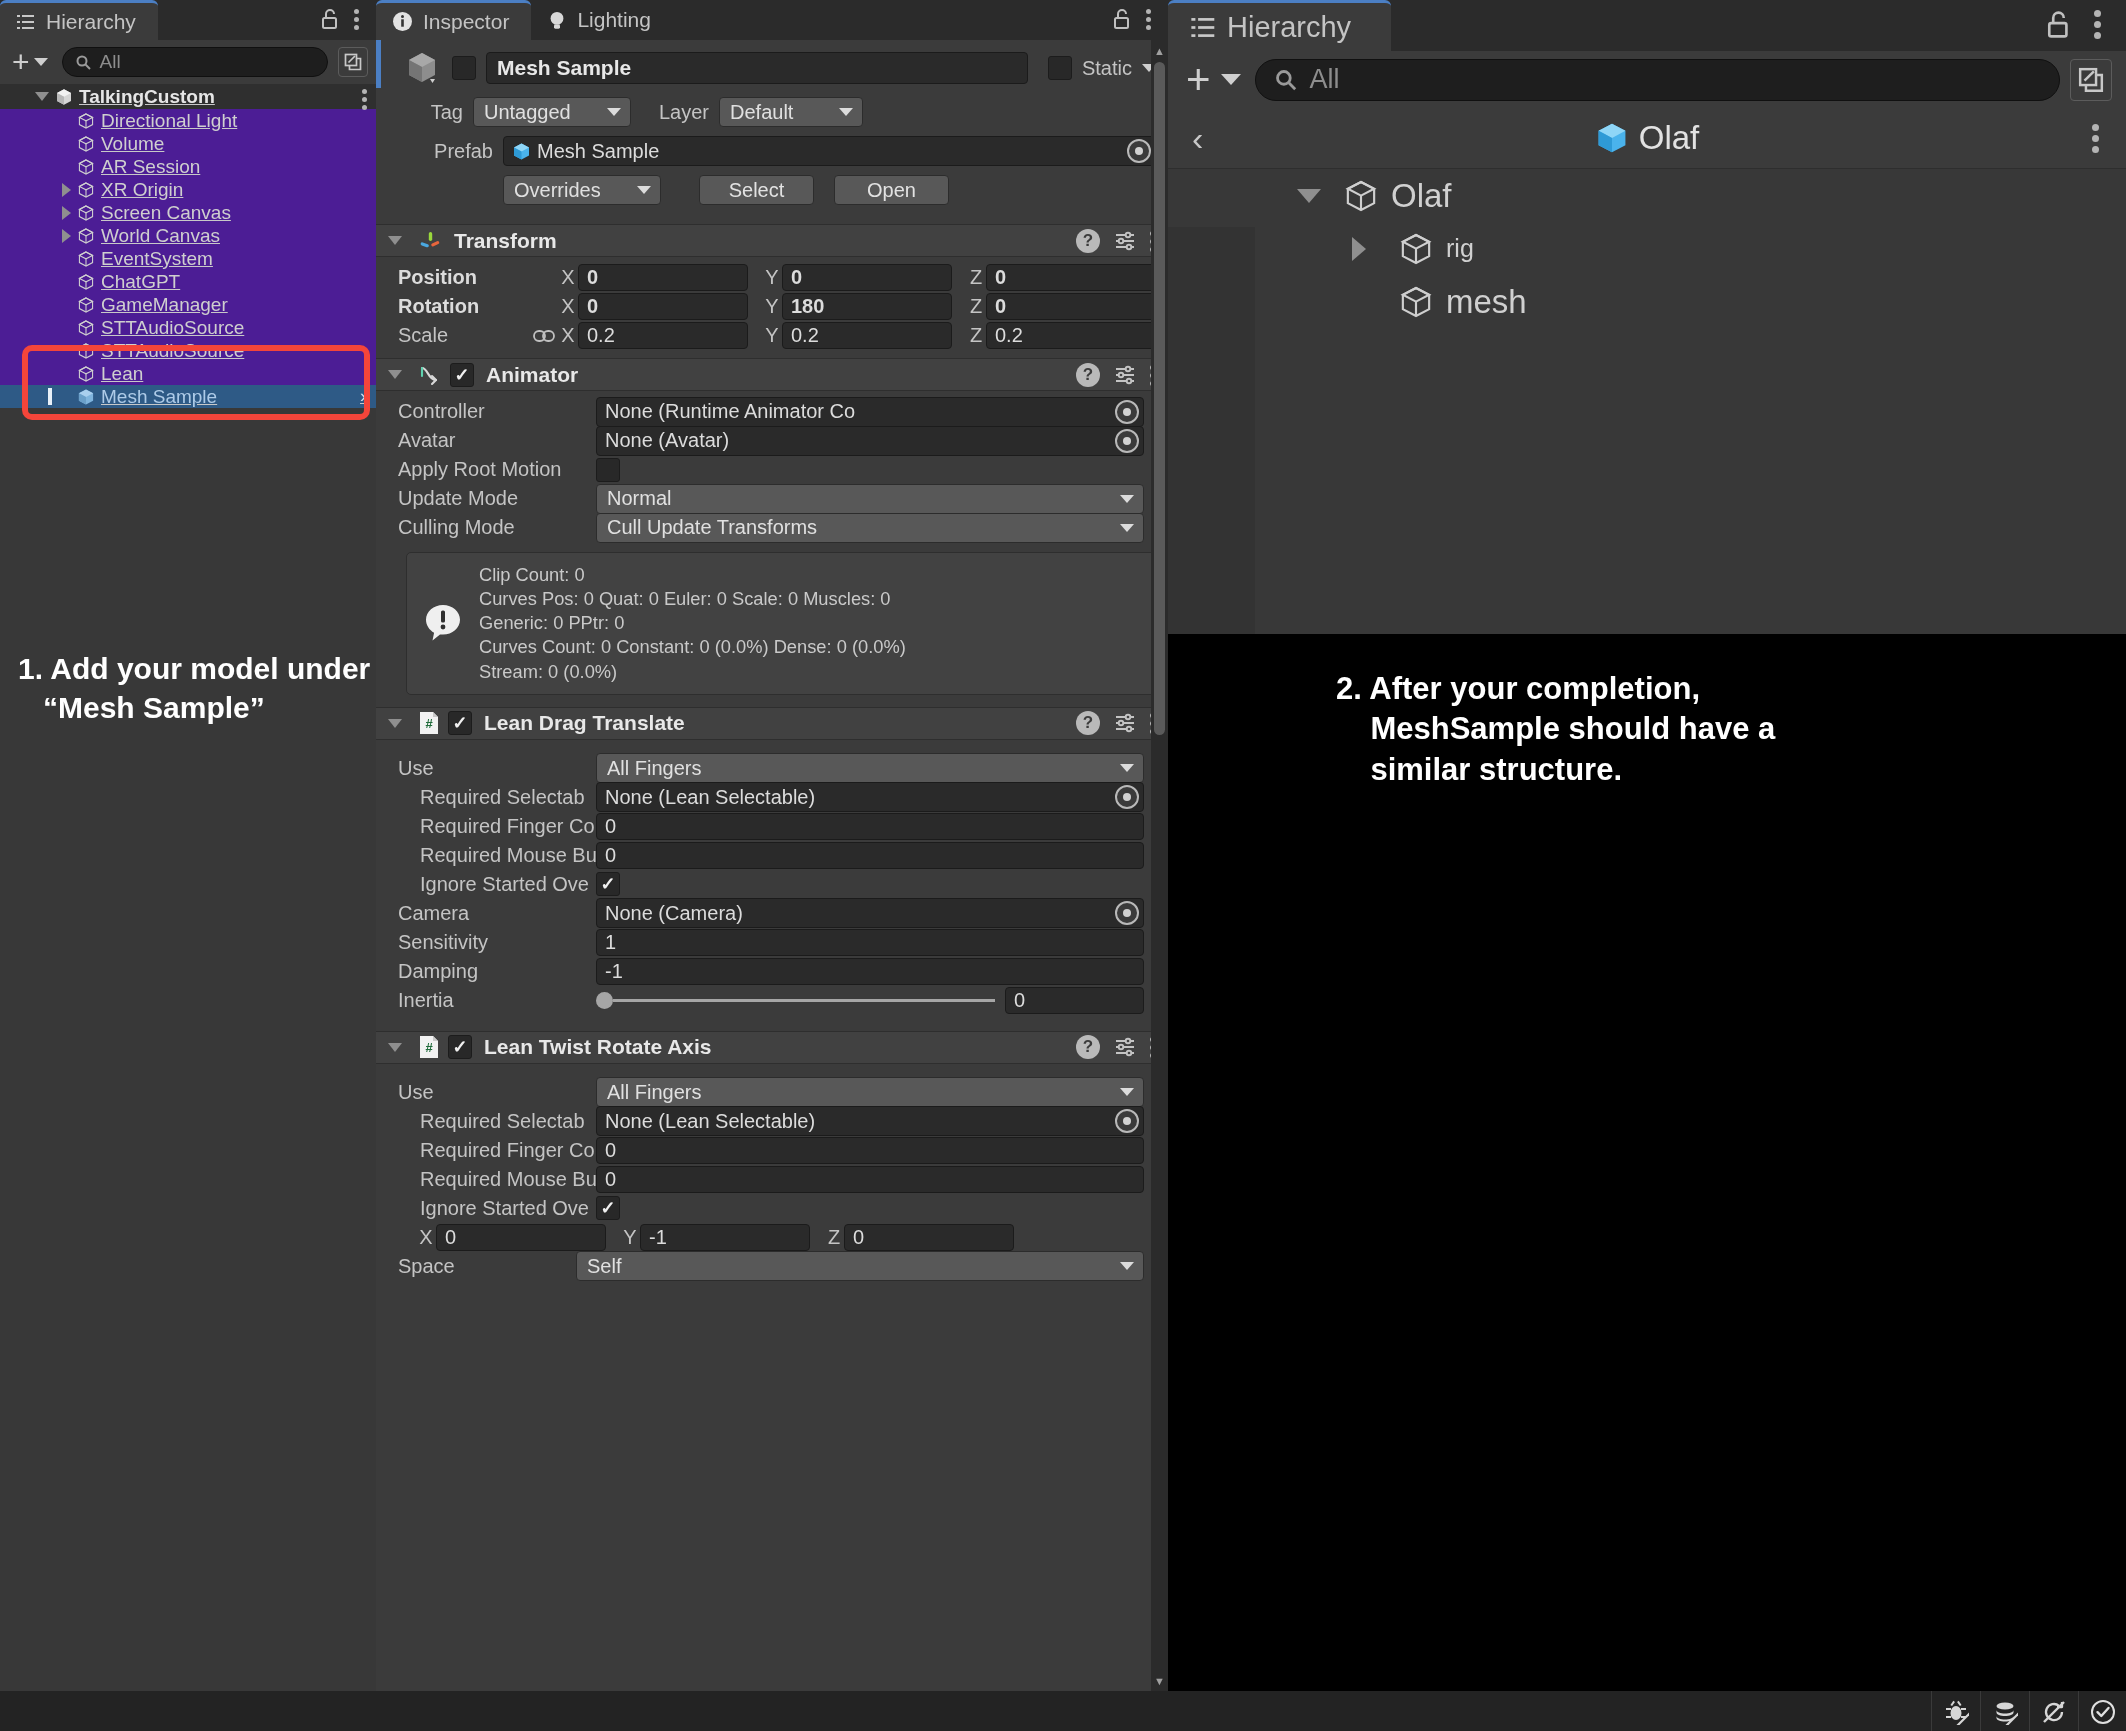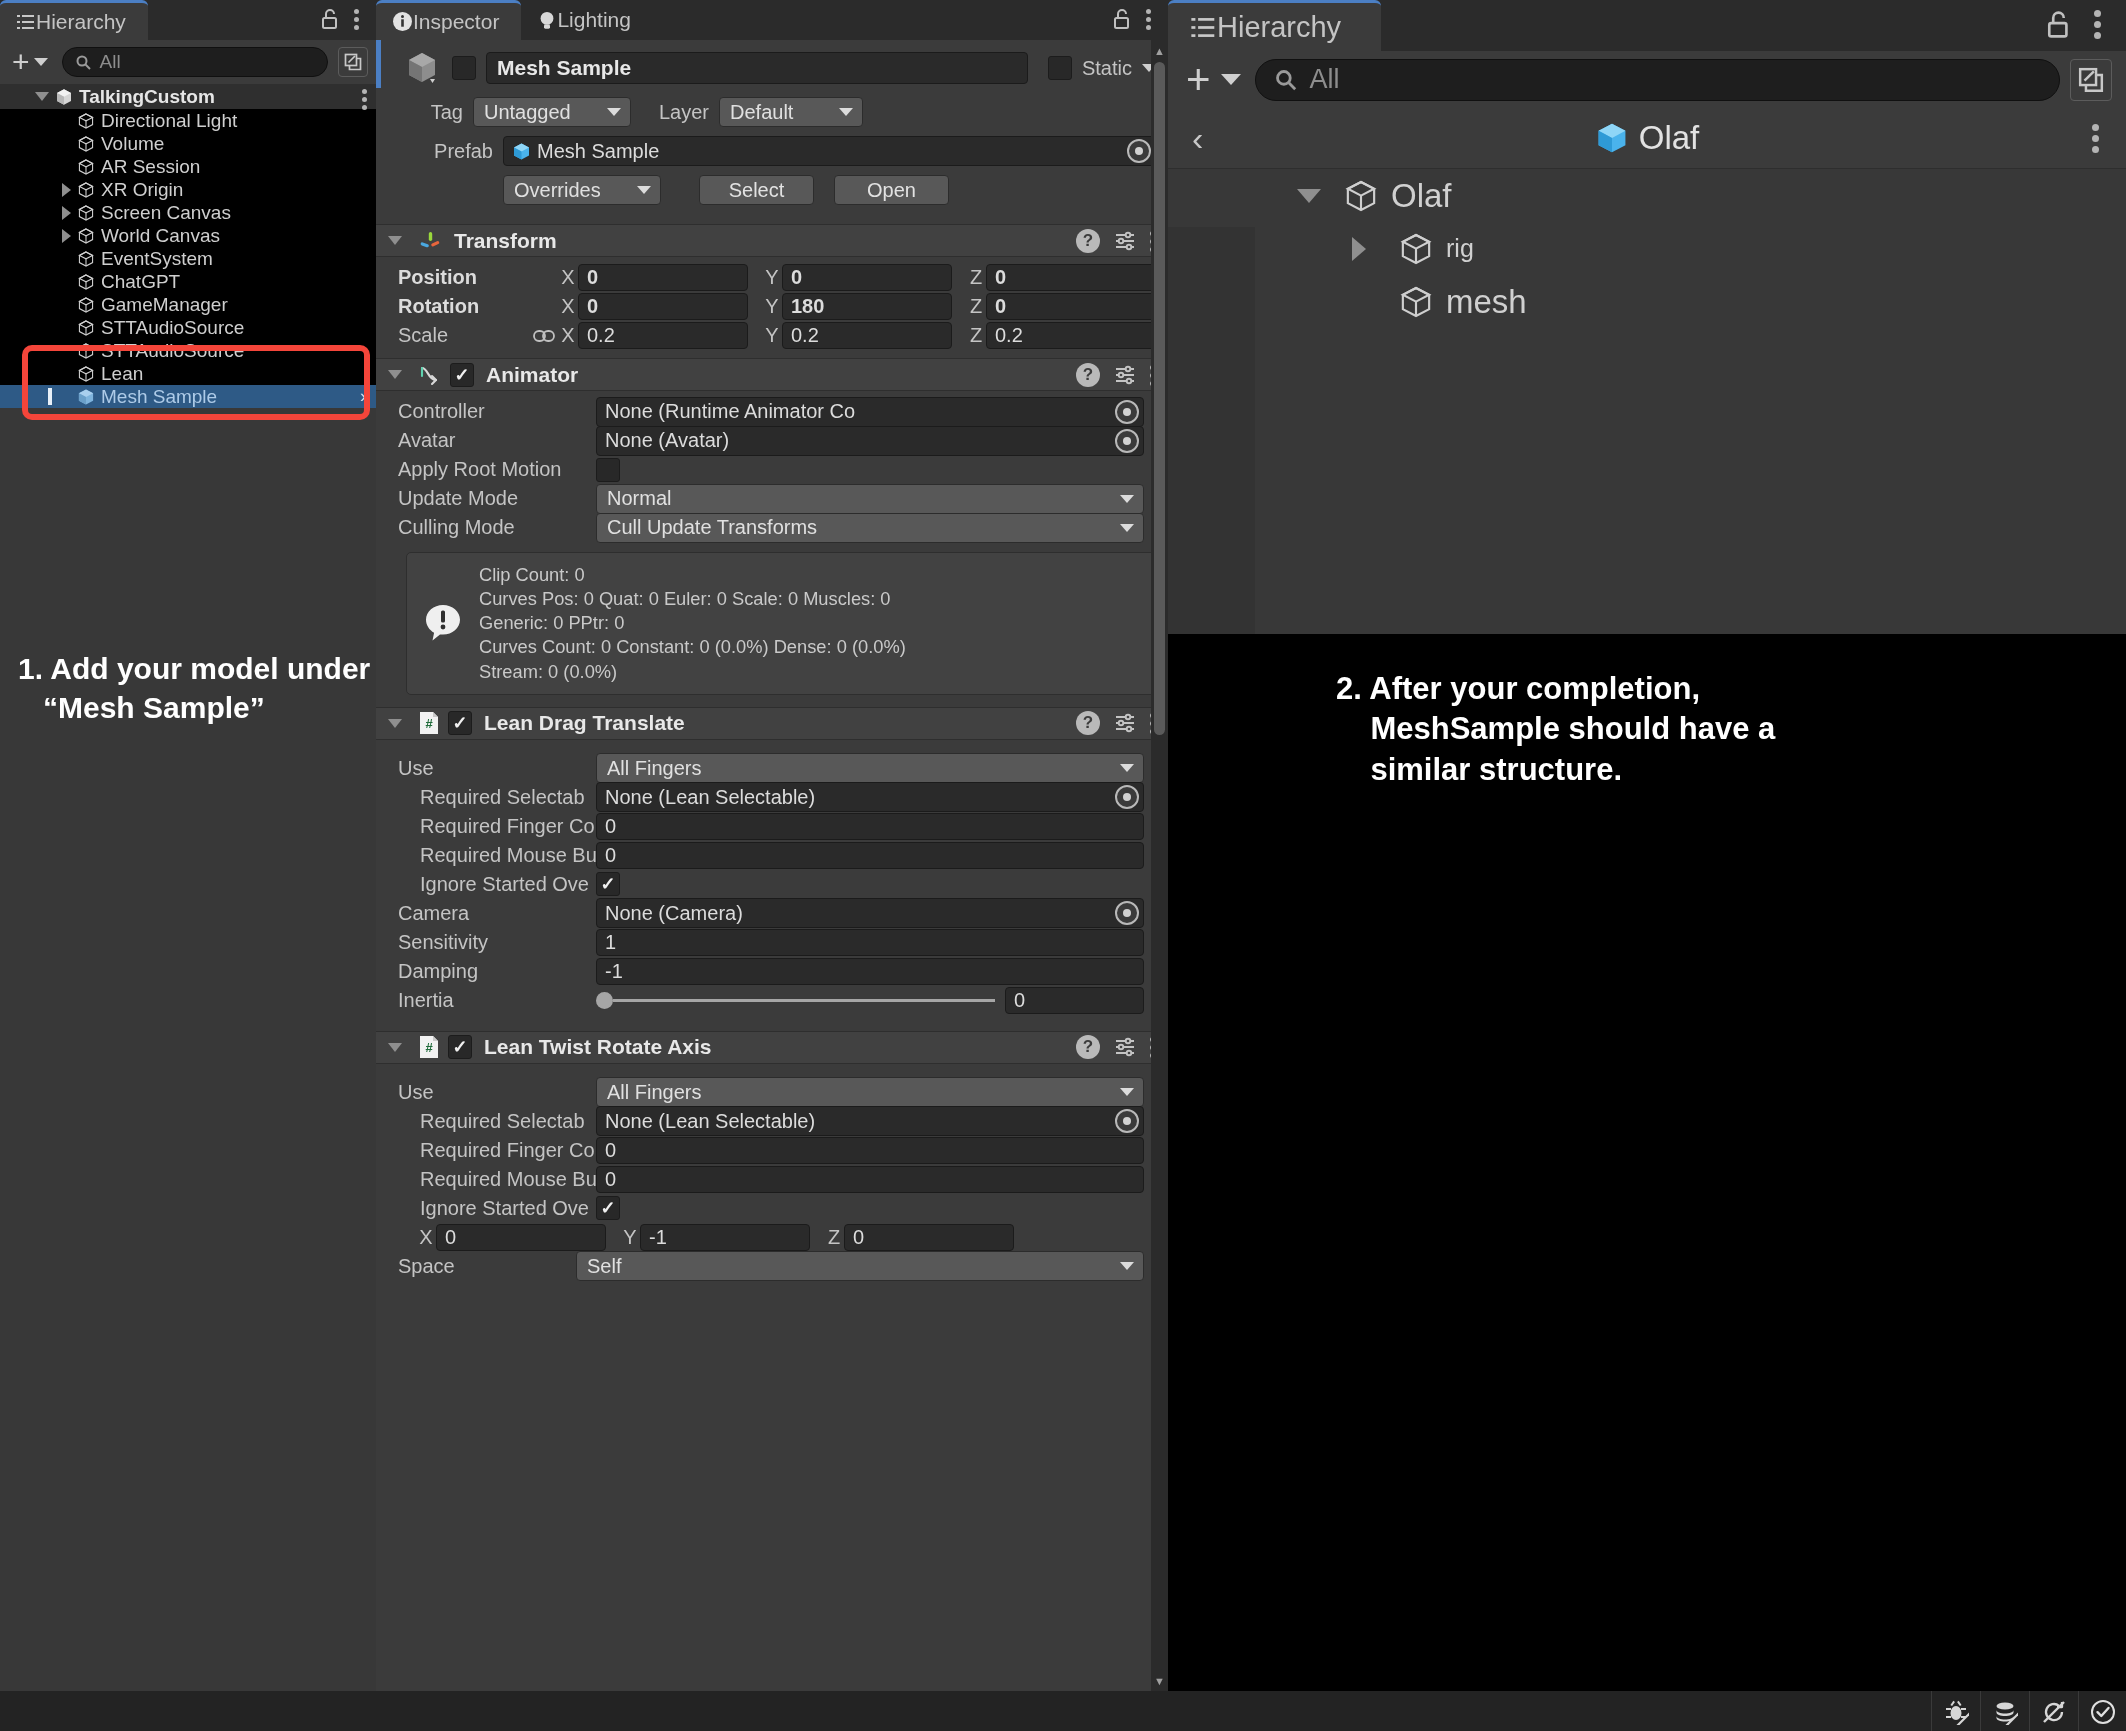--- a/index.html
+++ b/index.html
@@ -10,21 +10,21 @@
     color:#c8c8c8;
     overflow:hidden;
     position:relative;
   }
   .root { position:absolute; inset:0; display:flex; }
 
   
   .panel { background:#383838; position:relative; }
   .tabbar { height:40px; background:#2b2b2b; display:flex; align-items:flex-end; position:relative; }
   .tab {
-    height:40px; display:flex; align-items:center; gap:0;
+    height:40px; display:flex; align-items:center; gap:10px;
     padding:0 22px 0 16px; font-size:21px; color:#c4c4c4; background:transparent;
     border-top-left-radius:6px; border-top-right-radius:6px;
   }
   .tab.active { background:#3b3b3b; border-top:3px solid #4b7fc4; }
   .tabbar-right { margin-left:auto; display:flex; align-items:center; gap:14px; padding:0 16px 8px 0; }
 
   .ico { display:inline-block; line-height:0; }
   .kebab { width:6px; height:26px; position:relative; }
   .kebab i { position:absolute; left:0; width:5px; height:5px; border-radius:50%; background:#b4b4b4; }
   .kebab i:nth-child(1){ top:3px; } .kebab i:nth-child(2){ top:11px; } .kebab i:nth-child(3){ top:19px; }
@@ -33,21 +33,21 @@
   .plusbtn { display:flex; align-items:center; gap:4px; padding:0 4px; }
   .plus { font-size:30px; color:#cfcfcf; line-height:26px; font-weight:300; }
   .caretd { width:0;height:0;border-left:7px solid transparent;border-right:7px solid transparent;border-top:8px solid #cfcfcf; }
   .searchbox {
     flex:1; height:30px; background:#1e1e1e; border:1px solid #101010; border-radius:15px;
     display:flex; align-items:center; gap:8px; padding:0 12px; color:#8d8d8d; font-size:19px;
   }
   .openbtn { width:30px;height:30px;border:1px solid #5c5c5c;border-radius:4px;display:flex;align-items:center;justify-content:center;color:#c8c8c8;font-size:17px; }
 
   
-  .tree { background:#000000; }
+  .tree { background:#4c1d95;text-decoration:underline; }
   .row { height:23px; display:flex; align-items:center; font-size:19px; color:#cfcfcf; padding-left:0; position:relative; }
   .row.header { background:#2f2f2f; font-weight:bold; color:#e6e6e6; }
   .row.selected { background:#2e5a86; }
   .tri-r { width:0;height:0;border-top:7px solid transparent;border-bottom:7px solid transparent;border-left:9px solid #8f8f8f; }
   .tri-d { width:0;height:0;border-left:7px solid transparent;border-right:7px solid transparent;border-top:9px solid #8f8f8f; }
   .cube { width:18px;height:18px; margin-right:6px; flex:none; }
   .chevr { margin-left:auto; margin-right:10px; color:#cfe0f0; font-size:18px; }
 
   
   .insp-body { background:#3b3b3b; overflow:hidden; position:relative; }

